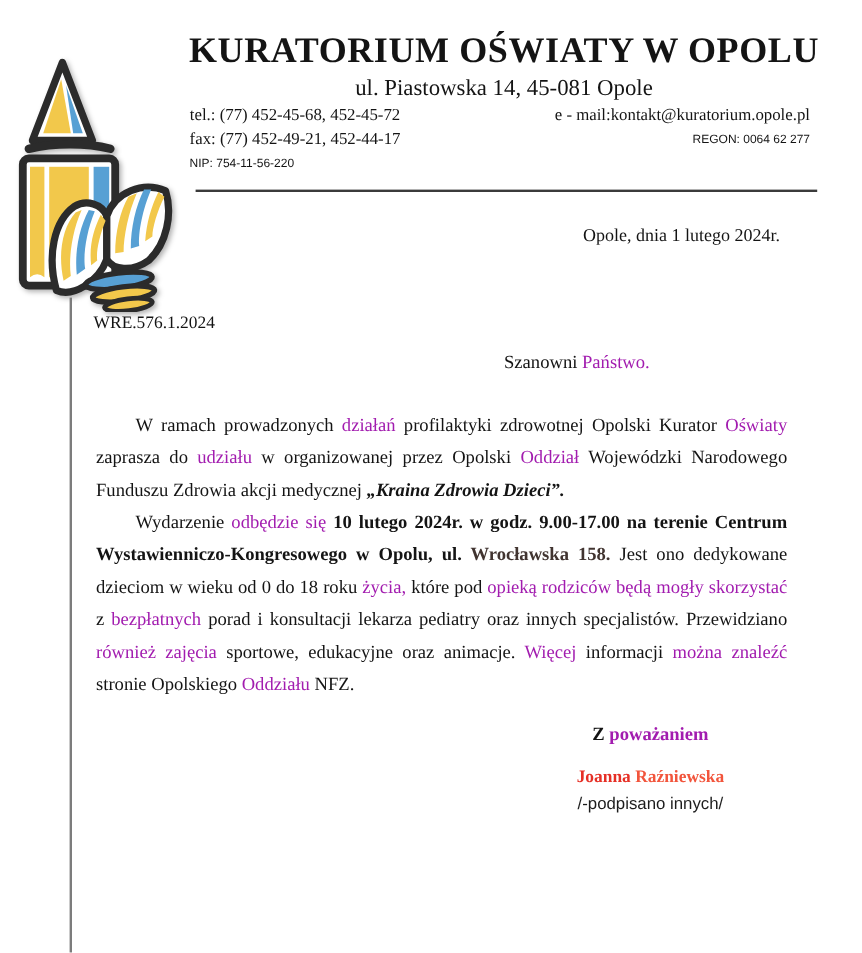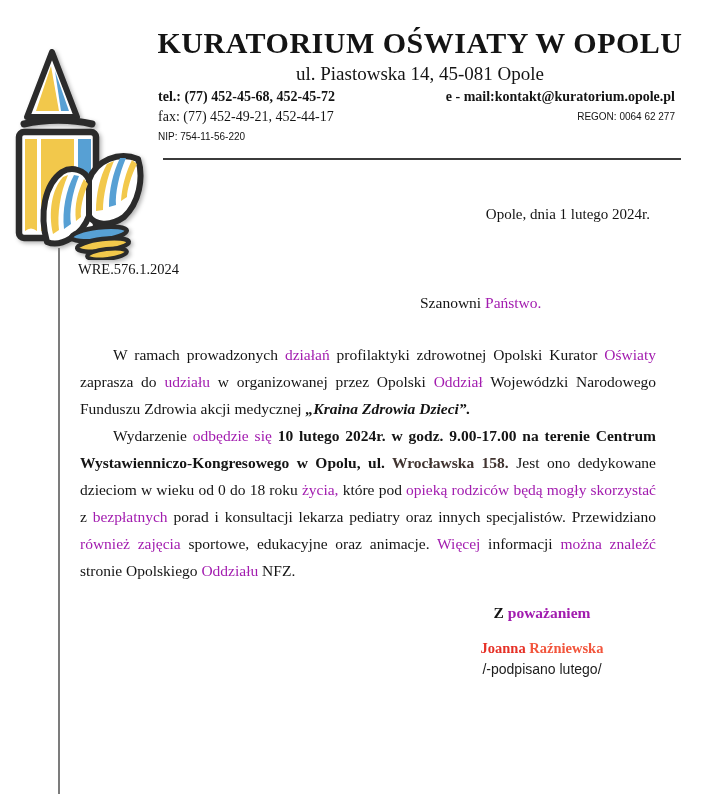--- a/index.html
+++ b/index.html
@@ -15,26 +15,26 @@
   .logo{
     position:absolute;left:10px;top:45px;width:140px;height:215px;
     filter:drop-shadow(2px 2px 2px rgba(0,0,0,.30));
   }
   
   .header-block{position:absolute;left:150px;top:26px;width:540px;text-align:center;}
   .header-title{font-size:30px;font-weight:700;letter-spacing:.5px;line-height:34px;white-space:nowrap;}
   .header-address{font-size:19px;line-height:24px;margin-top:2px;}
   .contact-left{position:absolute;left:158px;top:87px;font-size:14px;line-height:20px;text-align:left;}
   .contact-right{position:absolute;right:43px;top:87px;font-size:14px;line-height:20px;text-align:right;margin-left:28px;}
-  .c-bold{font-weight:700;}
+  .c-bold{font-weight:400;text-align:center;}
   .c-sans{font-family:"Liberation Sans",sans-serif;font-size:10px;}
   .header-rule{position:absolute;left:163px;top:158px;width:518px;height:2px;background:#3b3b3b;}
   .vline{position:absolute;left:58px;top:248px;width:2px;height:546px;background:#7c7c7c;}
   
-  .date-line{position:absolute;right:68px;top:206px;font-size:15px;}
+  .date-line{position:absolute;right:68px;top:189px;font-size:15px;}
   .ref-number{position:absolute;left:78px;top:261px;font-size:14.5px;}
   .salutation{position:absolute;left:420px;top:294px;font-size:15.5px;}
   
   .body-text{position:absolute;left:80px;top:341px;width:576px;font-size:15.5px;line-height:27px;text-align:justify;}
   .body-text p{margin:0;text-indent:33px;}
   
   .r-n{}
   .r-a{color:#a21caf;}
   .r-b{font-weight:700;}
   .r-ba{font-weight:700;color:#413430;}
@@ -104,16 +104,16 @@
   <div class="salutation"><span class="r-n">Szanowni </span><span class="r-a">Państwo.</span></div>
 
   <div class="body-text">
     <p><span class="r-n">W ramach prowadzonych </span><span class="r-a">działań </span><span class="r-n">profilaktyki zdrowotnej Opolski Kurator </span><span class="r-a">Oświaty </span><span class="r-n">zaprasza do </span><span class="r-a">udziału </span><span class="r-n">w organizowanej przez Opolski </span><span class="r-a">Oddział </span><span class="r-n">Wojewódzki Narodowego Funduszu Zdrowia akcji medycznej </span><span class="r-bi">„Kraina Zdrowia Dzieci”.</span></p>
     <p><span class="r-n">Wydarzenie </span><span class="r-a">odbędzie się </span><span class="r-b">10 lutego 2024r. w godz. 9.00-17.00 na terenie Centrum Wystawienniczo-Kongresowego w Opolu, ul. </span><span class="r-ba">Wrocławska 158. </span><span class="r-n">Jest ono dedykowane dzieciom w wieku od 0 do 18 roku </span><span class="r-a">życia, </span><span class="r-n">które pod </span><span class="r-a">opieką rodziców będą mogły skorzystać </span><span class="r-n">z </span><span class="r-a">bezpłatnych </span><span class="r-n">porad i konsultacji lekarza pediatry oraz innych specjalistów. Przewidziano </span><span class="r-a">również zajęcia </span><span class="r-n">sportowe, edukacyjne oraz animacje. </span><span class="r-a">Więcej </span><span class="r-n">informacji </span><span class="r-a">można znaleźć </span><span class="r-n">stronie Opolskiego </span><span class="r-a">Oddziału </span><span class="r-n">NFZ.</span></p>
   </div>
 
   <div class="sig-block">
     <div class="sig-closing"><span class="r-n">Z </span><span class="r-a">poważaniem</span></div>
     <div class="sig-name"><span class="r-rb">Joanna </span><span class="r-rba">Raźniewska</span></div>
-    <div class="sig-digital">/-podpisano lutego/</div>
+    <div class="sig-digital">/-podpisano innych/</div>
   </div>
 
 </div>
 
 </body></html>

